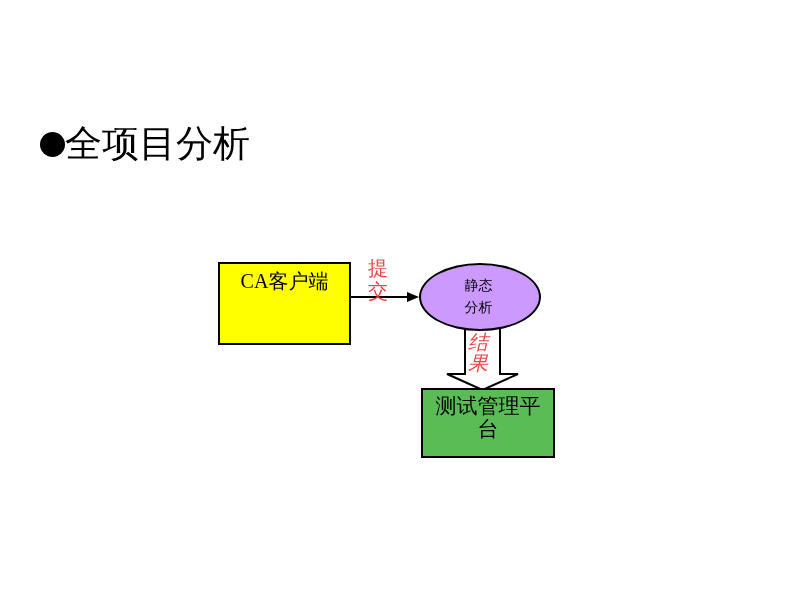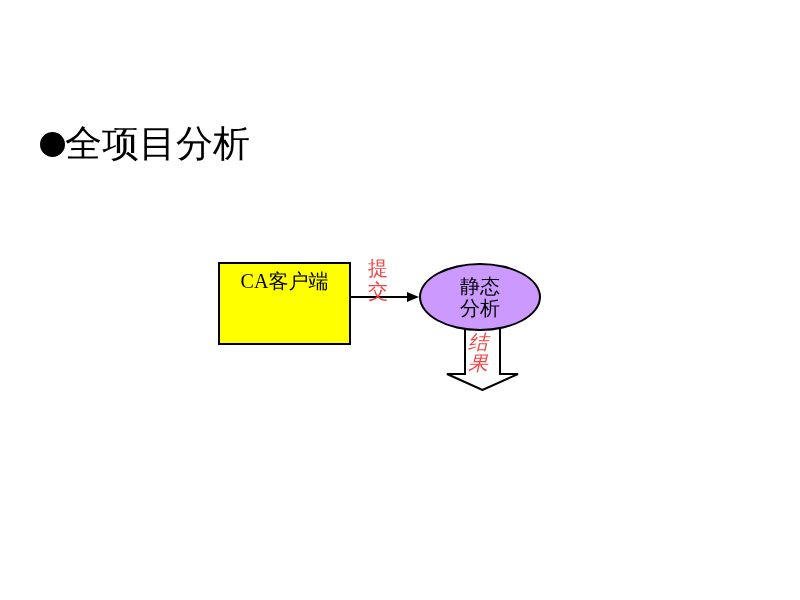--- a/index.html
+++ b/index.html
@@ -48,24 +48,24 @@
     left: 419px; top: 263px;
     width: 122px; height: 68px;
     border-radius: 50%;
     display: flex;
     align-items: center;
     justify-content: center;
     z-index: 3;
   }
   .ellipse-label {
     width: 2.2em;
-    font-size: 20px;
+    font-size: 14px;
     line-height: 22px;
     word-break: break-all;
-    text-align: center;
+    text-align: left;
   }
   .platform-box {
     left: 421px; top: 388px;
     width: 134px; height: 70px;
     padding-top: 5px;
     font-size: 21px;
     line-height: 23px;
     z-index: 2;
   }
   .platform-label {
@@ -111,14 +111,17 @@
 
   <div class="node ellipse" style="background:#CC99FF;">
     <div class="ellipse-label">静态分析</div>
   </div>
 
   <svg class="edge-svg block-arrow" width="75" height="64" viewBox="0 0 75 64">
     <polygon points="20,1 55,1 55,47 73,47 37.5,63 2,47 20,47" fill="#FFFFFF" stroke="#000000" stroke-width="2"></polygon>
   </svg>
   <div class="v-label result-label">结果</div>
 
+  <div class="node platform-box" style="background:#5ABC55;">
+    <span class="platform-label">测试管理平台</span>
+  </div>
 
 </div>
 
 </body></html>

